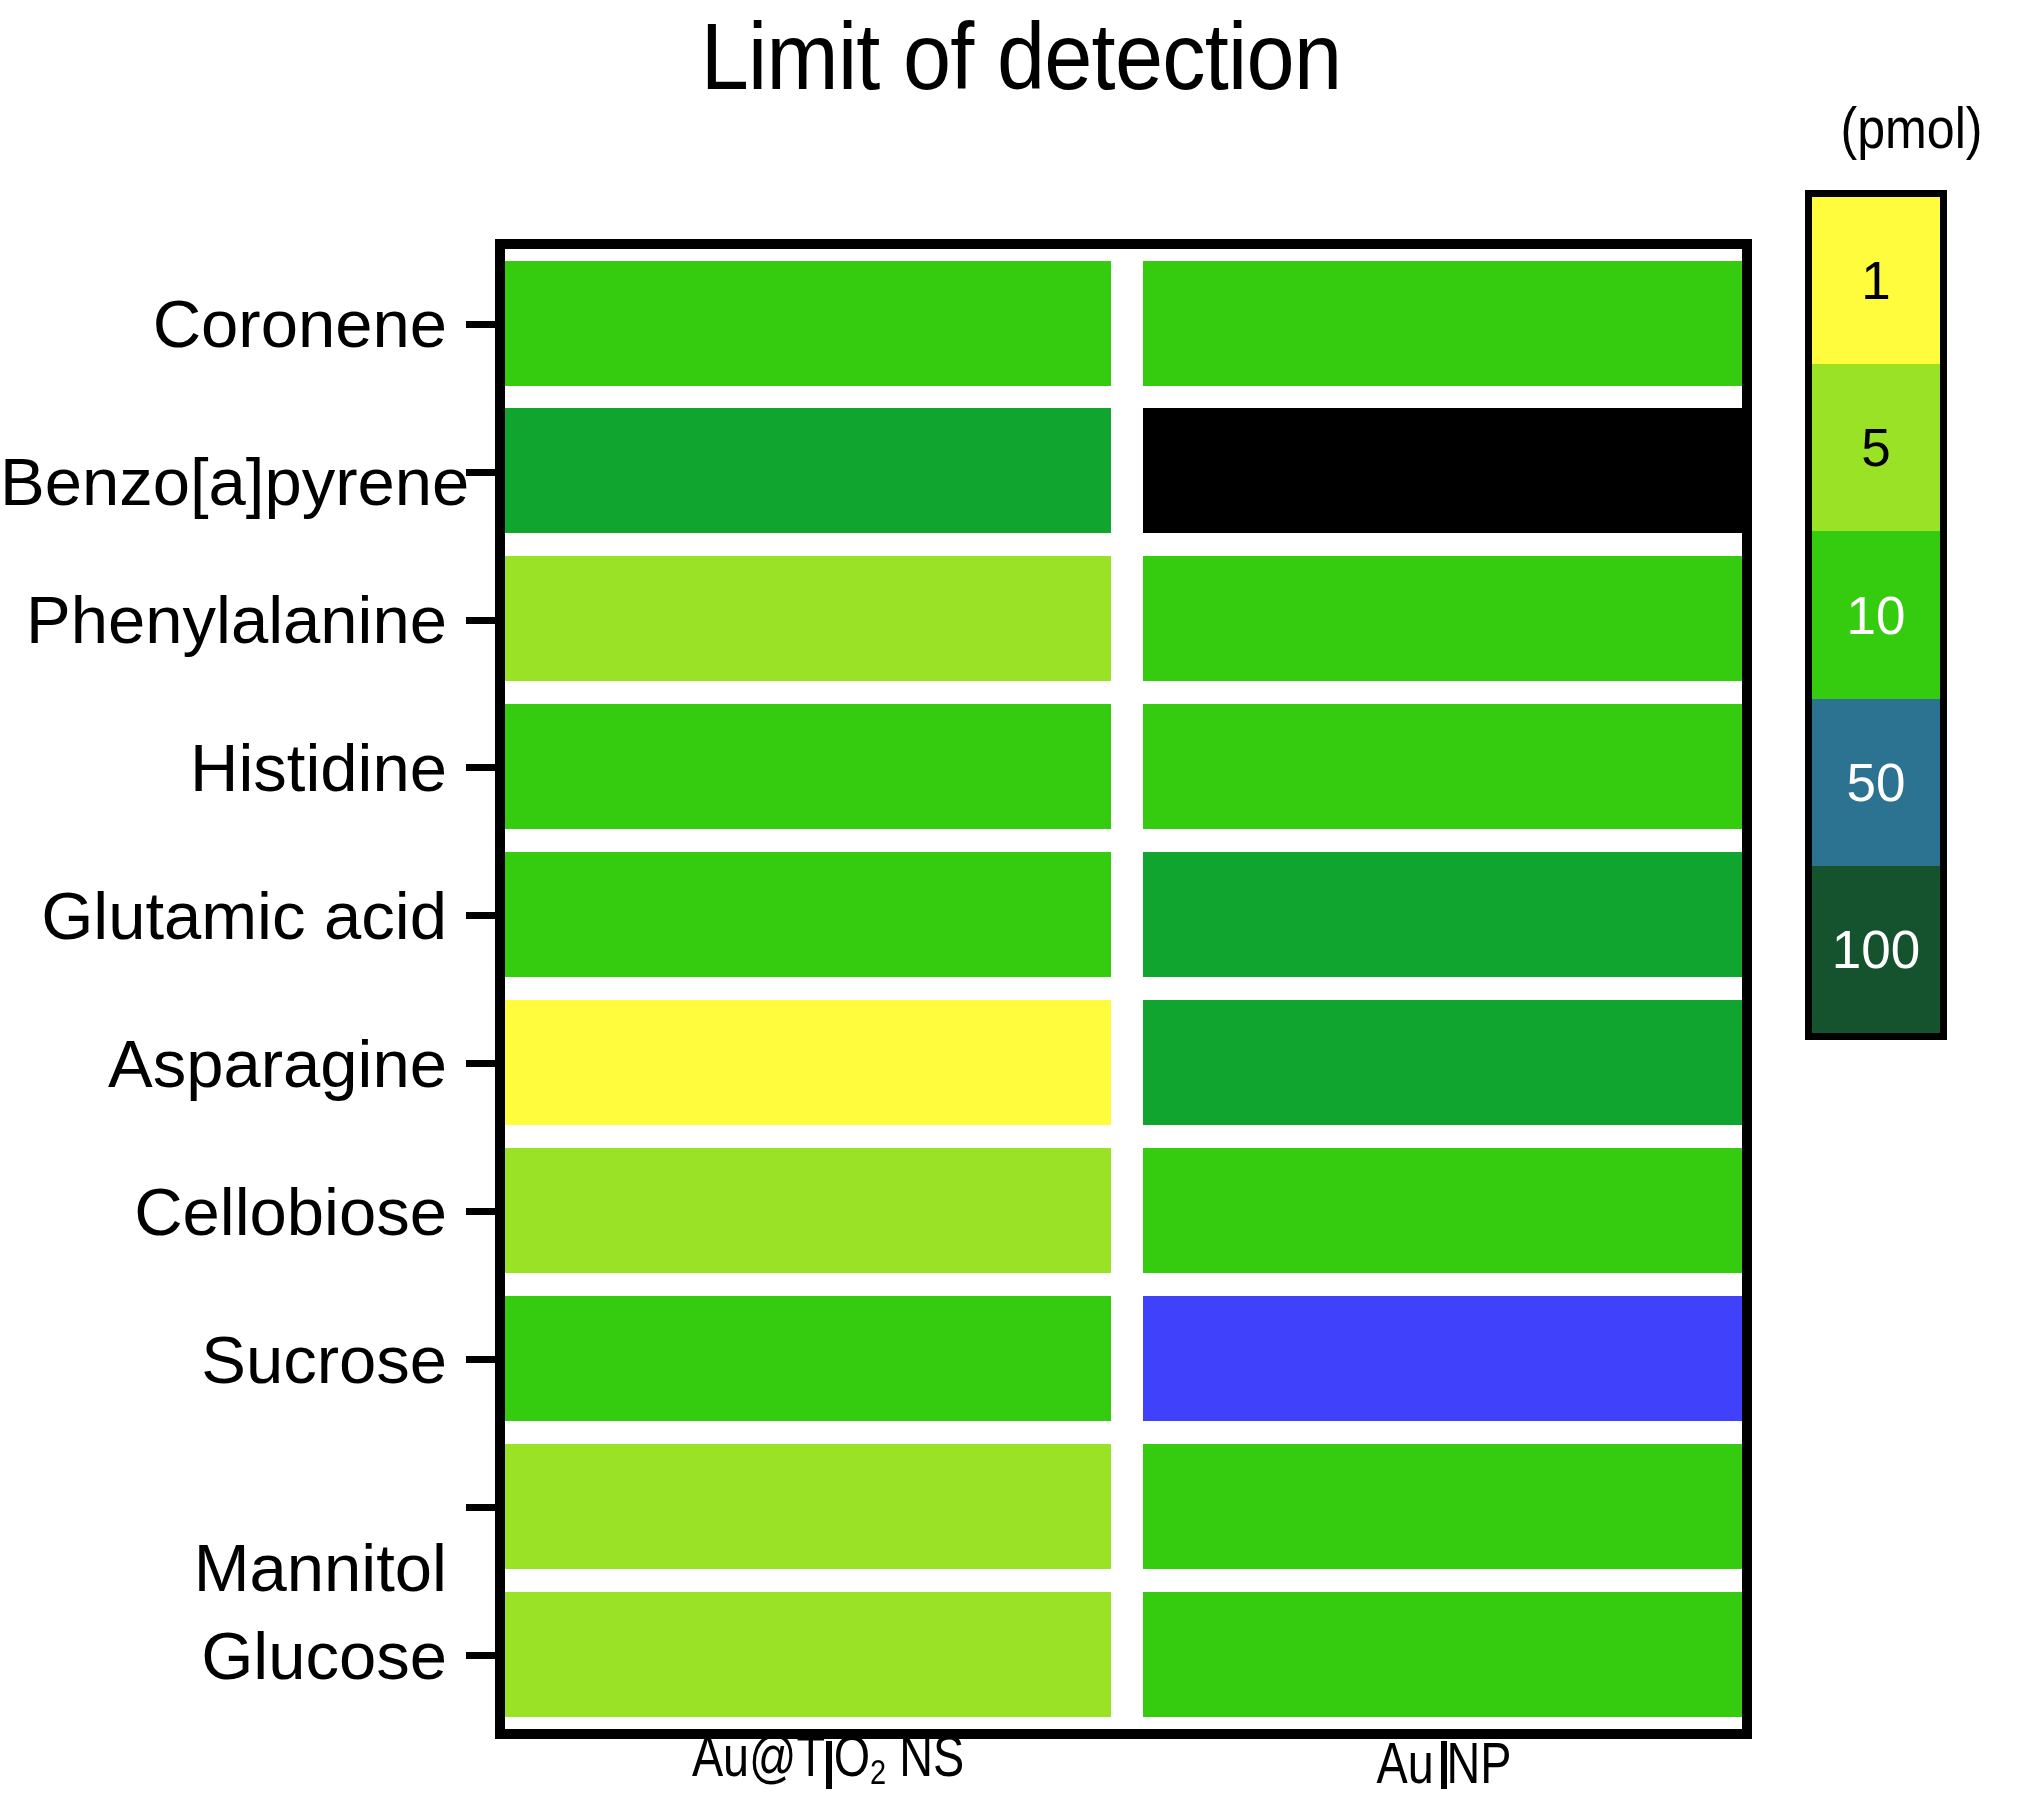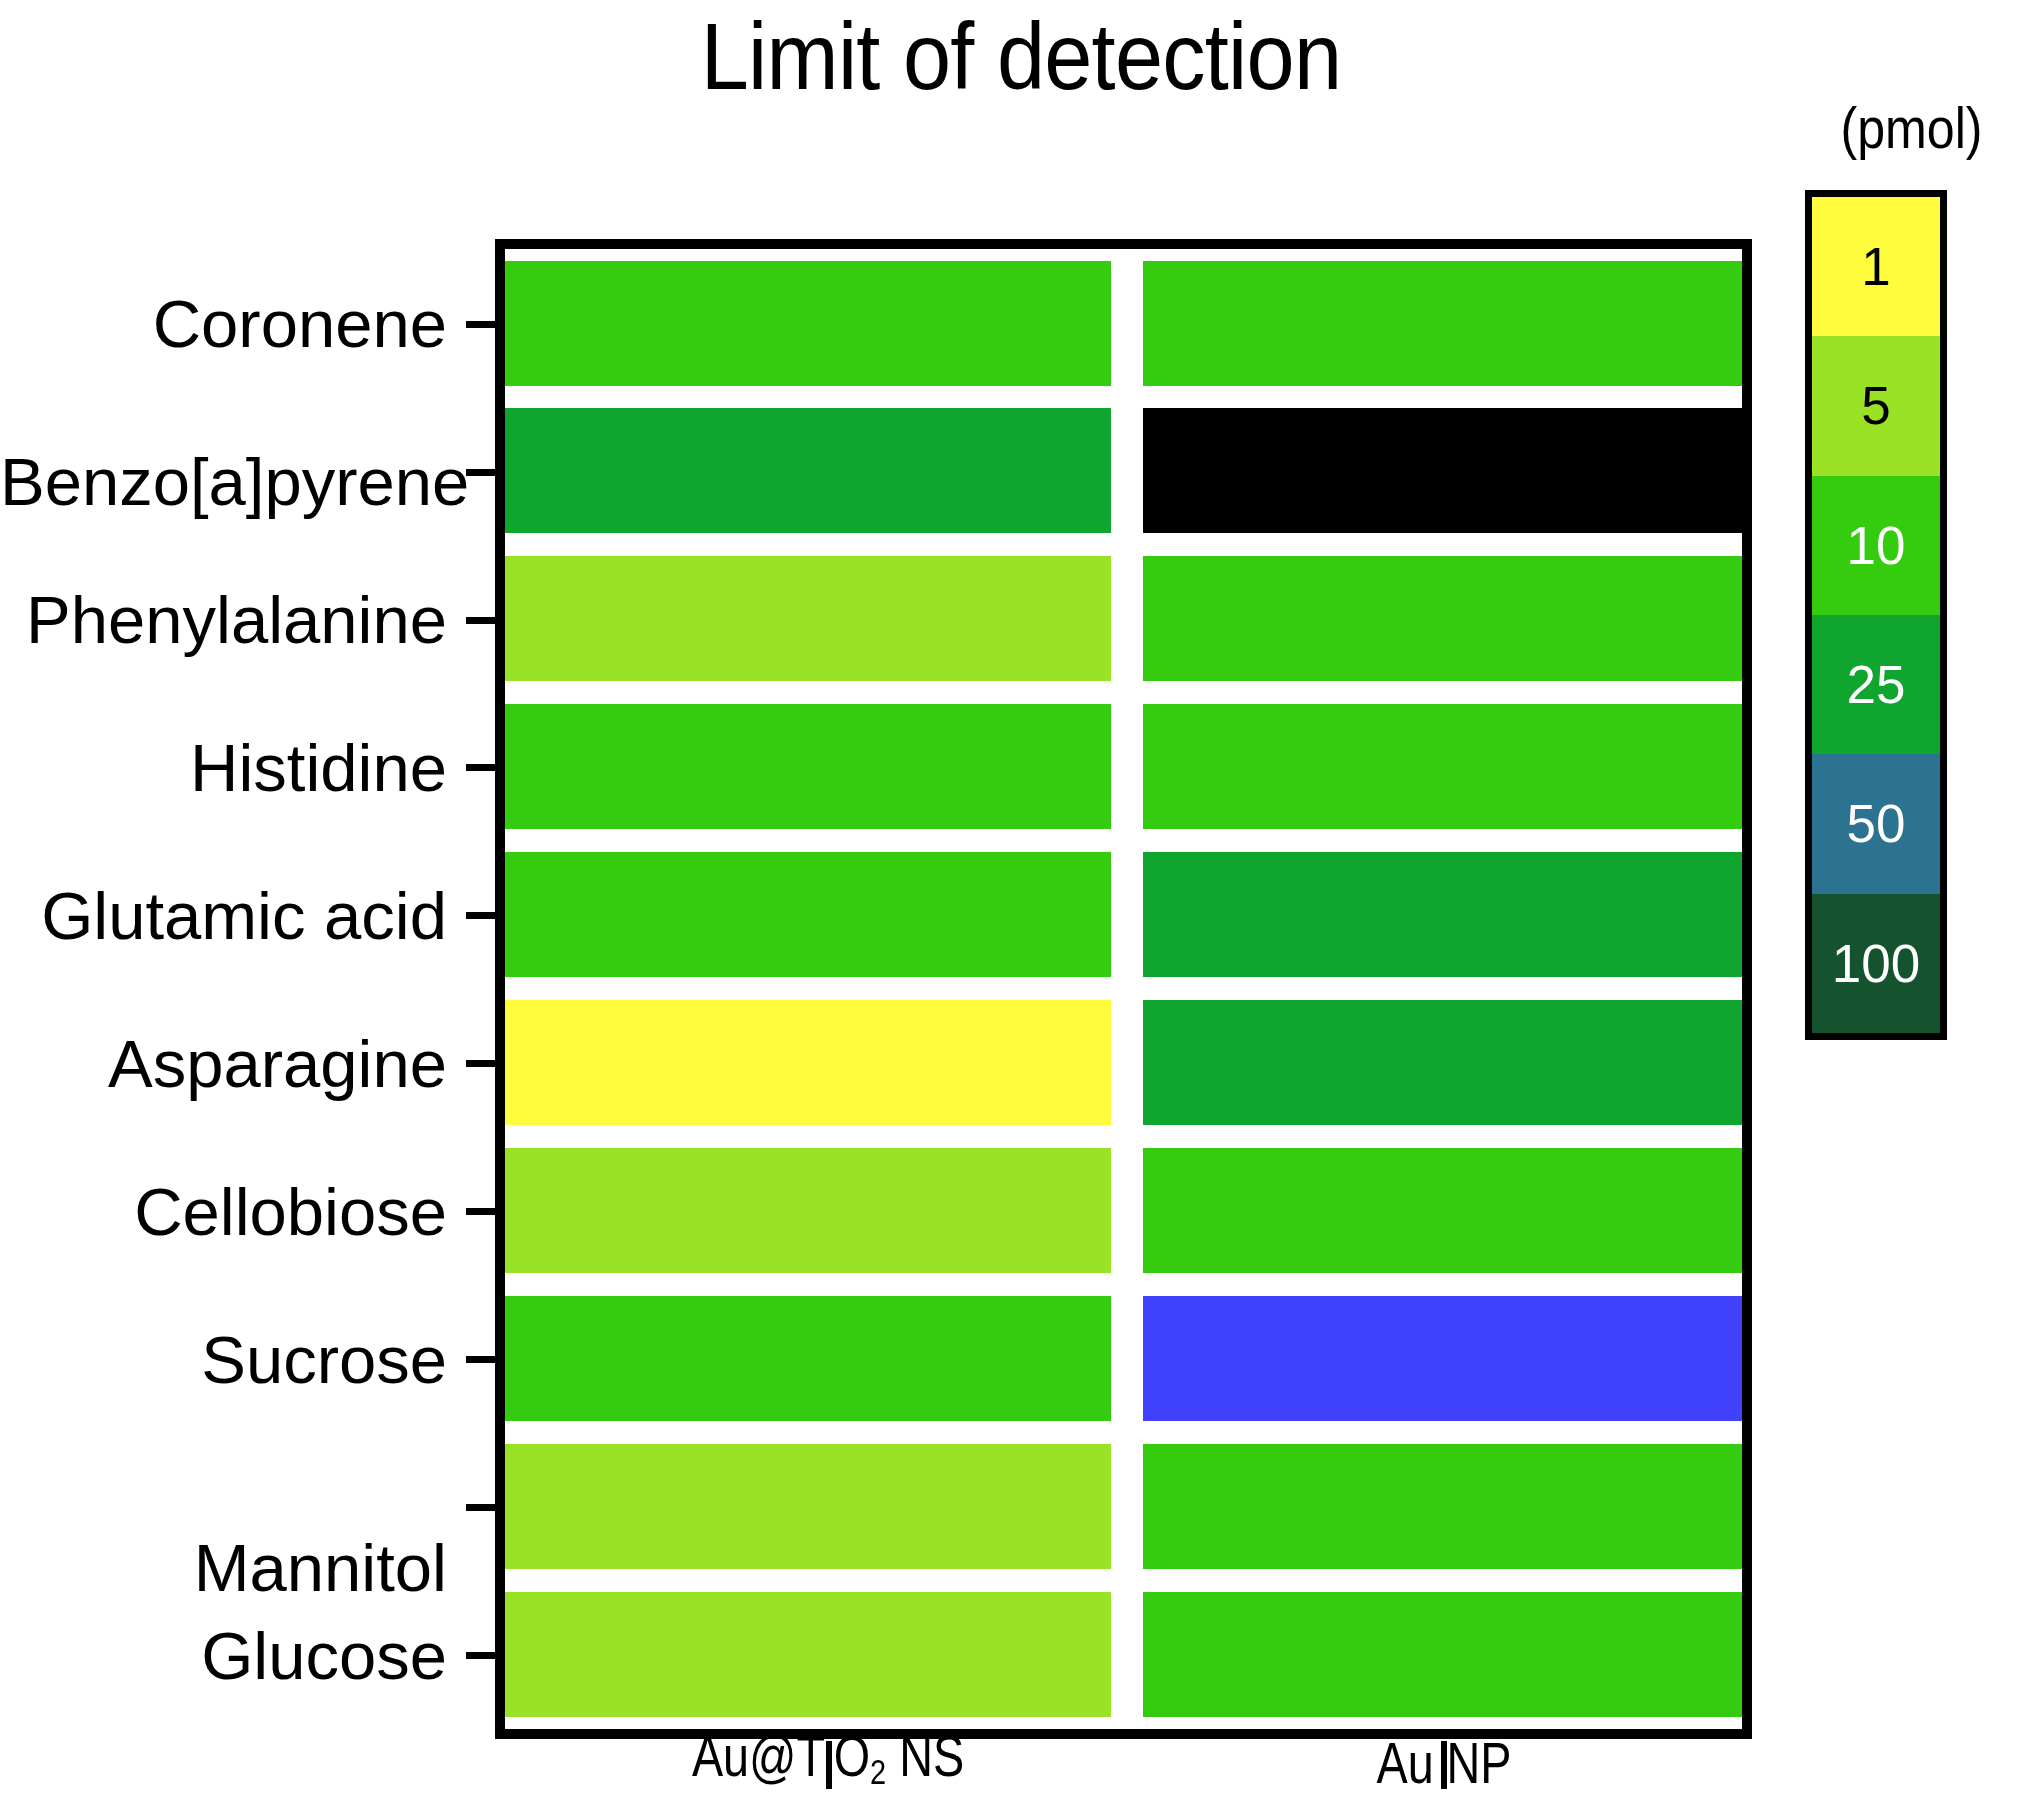--- a/index.html
+++ b/index.html
@@ -232,23 +232,20 @@
 
 <div id="colorbar">
     <div class="cb-seg" style="background: rgb(255, 251, 61); color: rgb(0, 0, 0);">
       <span>1</span>
     </div>
     <div class="cb-seg" style="background: rgb(154, 226, 38); color: rgb(0, 0, 0);">
       <span>5</span>
     </div>
     <div class="cb-seg" style="background: rgb(53, 204, 15); color: rgb(255, 255, 255);">
       <span>10</span>
-    </div>
-    <div class="cb-seg" style="background: rgb(15, 165, 46); color: rgb(255, 255, 255);">
-      <span>25</span>
     </div>
     <div class="cb-seg" style="background: rgb(43, 115, 145); color: rgb(255, 255, 255);">
       <span>50</span>
     </div>
     <div class="cb-seg" style="background: #14532d; color: rgb(255, 255, 255);">
       <span>100</span>
     </div>
   </div>
 
 <div class="y-tick" style="top: 321px;"></div>

